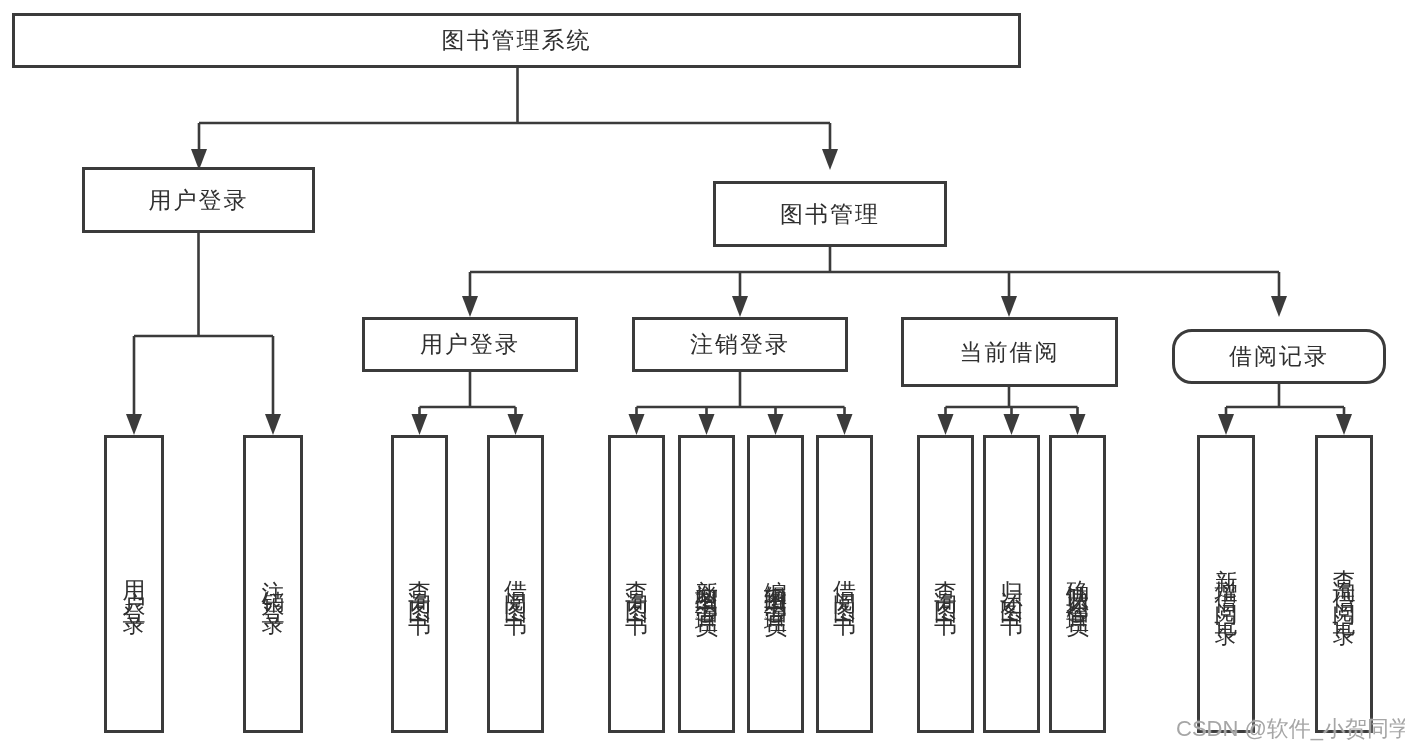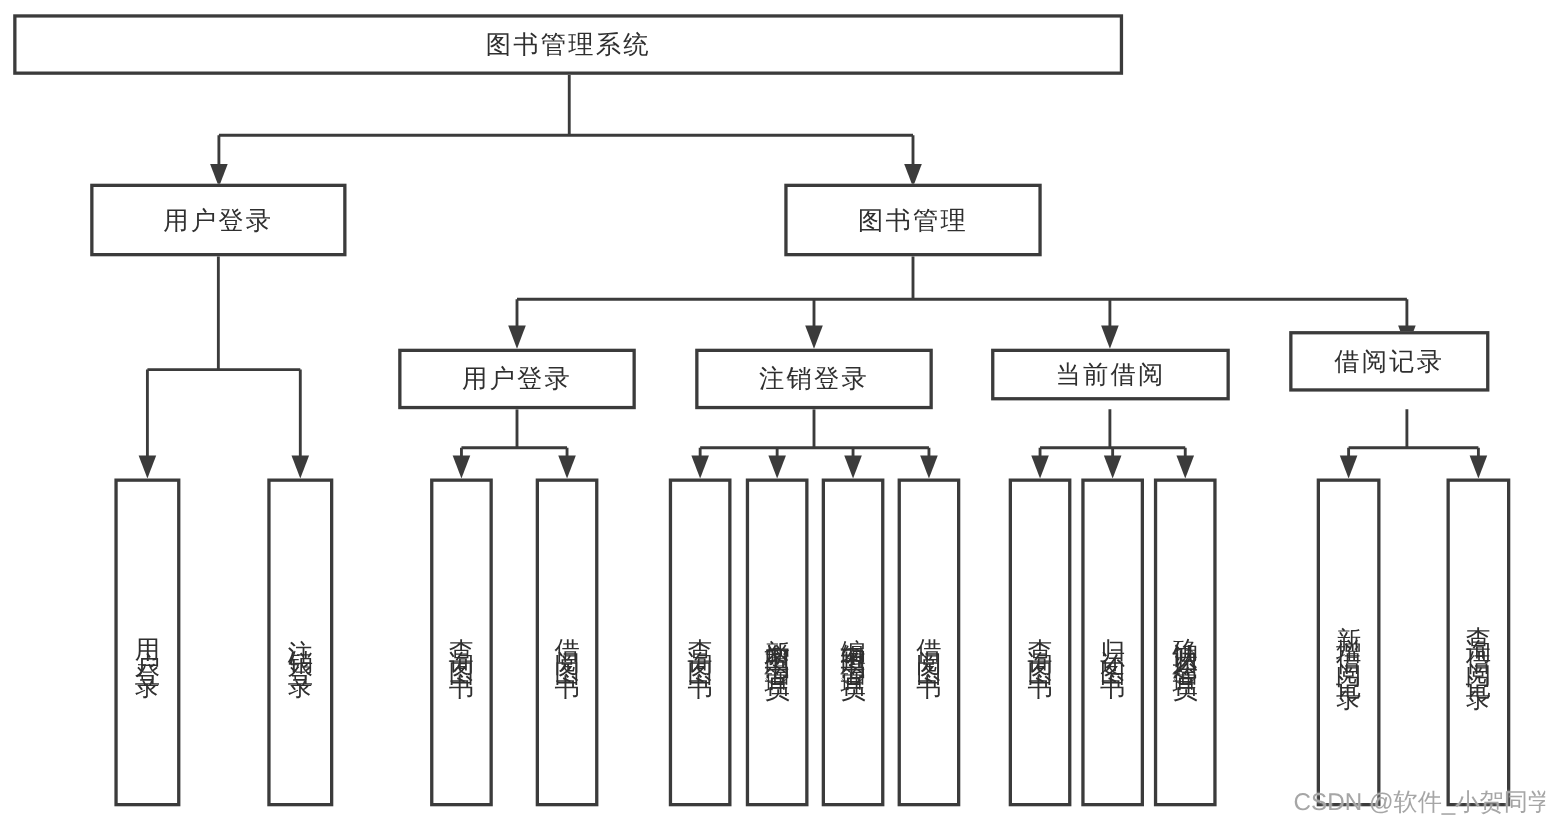--- a/index.html
+++ b/index.html
@@ -44,25 +44,25 @@
     line-height:1;
     letter-spacing:11px;
     white-space:nowrap;
   }
   .vtext.tight{
     letter-spacing:5px;
   }
   
   .n-root{left:12px;top:13px;width:1009px;height:55px;}
   .n-user-login{left:82px;top:167px;width:233px;height:66px;}
-  .n-book-mgmt{left:713px;top:167px;width:234px;height:66px;font-family:Liberation Mono, monospace;}
+  .n-book-mgmt{left:713px;top:181px;width:234px;height:66px;font-family:Liberation Mono, monospace;}
   .n-newbook{left:362px;top:317px;width:216px;height:55px;}
   .n-bookborrow{left:632px;top:317px;width:216px;height:55px;}
-  .n-curborrow{left:901px;top:317px;width:217px;height:47px;}
-  .n-records{left:1172px;top:301px;width:182px;height:55px;}
+  .n-curborrow{left:901px;top:317px;width:217px;height:70px;}
+  .n-records{left:1172px;top:329px;width:214px;height:55px;border-radius:20px;}
   .leaf{top:435px;height:298px;}
   .lf1{left:104px;width:60px;}
   .lf2{left:243px;width:60px;}
   .lf3{left:391px;width:57px;}
   .lf4{left:487px;width:57px;}
   .lf5{left:608px;width:57px;}
   .lf6{left:678px;width:57px;}
   .lf7{left:747px;width:57px;}
   .lf8{left:816px;width:57px;}
   .lf9{left:917px;width:57px;}

